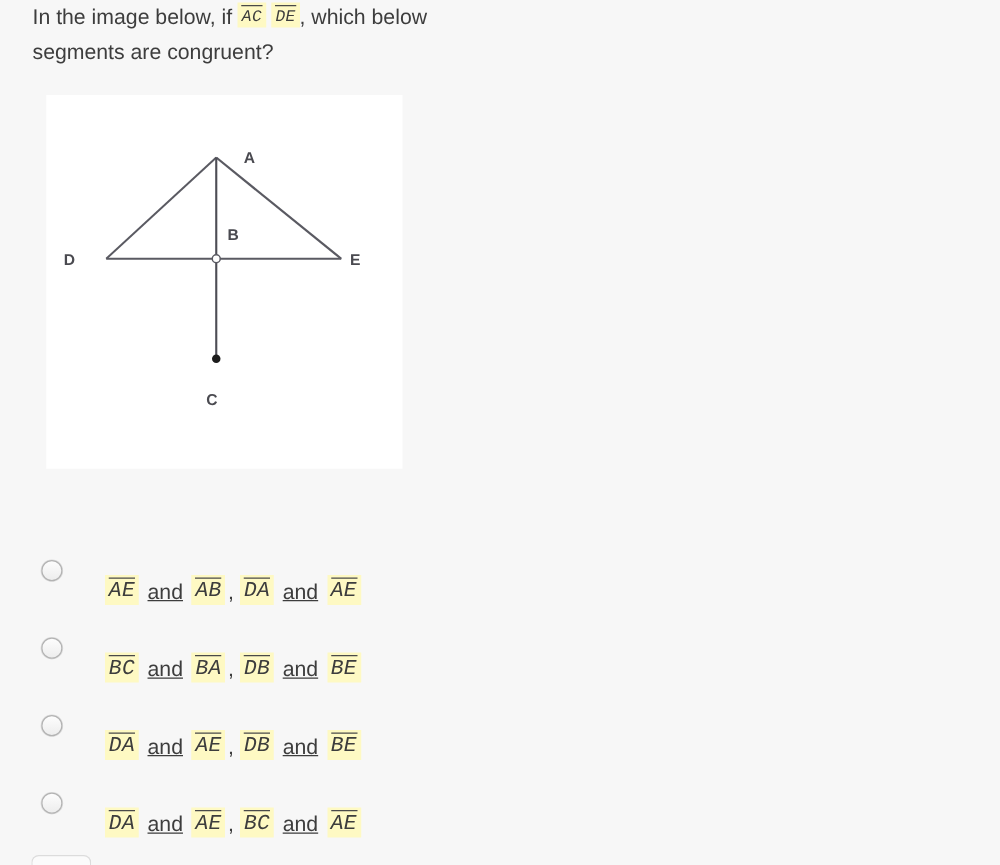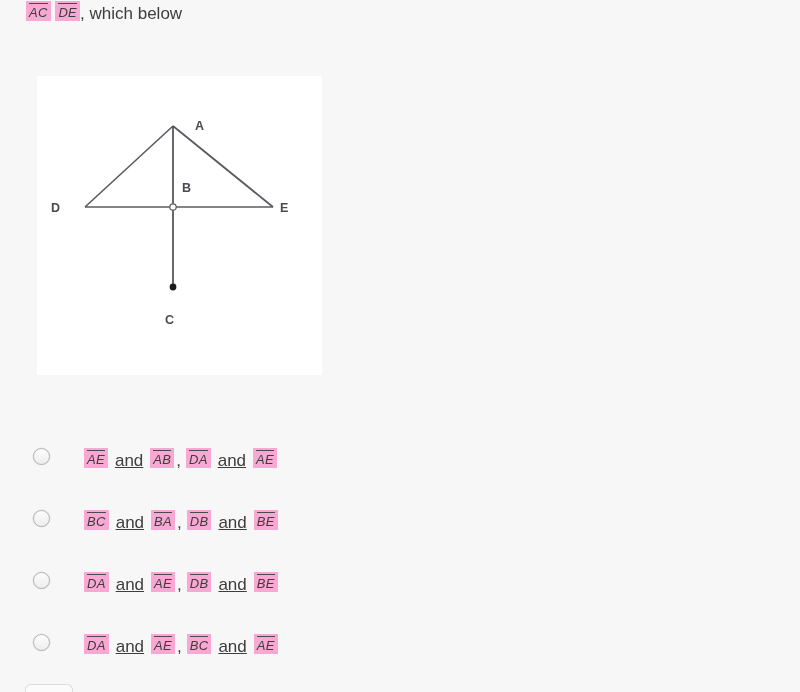--- a/index.html
+++ b/index.html
@@ -26,27 +26,27 @@
     width: 748px;
     font-size: 17px;
     line-height: 28px;
     color: #3d3d3d;
   }
   #question-stem .ln { display: block; white-space: nowrap; }
 
   
   .seg {
     display: inline-block;
-    font-family: Liberation Sans, sans-serif;
+    font-family: Liberation Mono, monospace;
     font-style: italic;
     font-size: 13px;
     letter-spacing: .3px;
     line-height: 1;
     padding: 2px 3px 2px 3px;
-    background: #f9a8d4;
+    background: #fef9c3;
     vertical-align: 2px;
     position: relative;
   }
   .seg .bar {
     display: block;
     height: 1px;
     background: #4a4a4a;
     margin-bottom: 2px;
   }
   .seg .lbl { display: block; }
@@ -89,21 +89,21 @@
   }
   .option-text {
     position: absolute;
     left: 82px;
     top: 12px;
     font-size: 17px;
     line-height: 26px;
     color: #3d3d3d;
     white-space: nowrap;
   }
-  .option-text .seg { font-size: 13px; margin: 4px 2px; }
+  .option-text .seg { font-size: 17px; margin: 16px 2px; }
   .option-text .word { display: inline-block; margin: 0 5px; text-decoration: underline; }
   .option-text .comma { display: inline-block; margin-right: 3px; }
 
   
   #submit-button {
     position: absolute;
     left: 25px;
     top: 684px;
     width: 48px;
     height: 22px;
@@ -116,23 +116,24 @@
     font-size: 12px;
     color: #6e6e6e;
     text-align: center;
     line-height: 26px;
   }
 </style>
 </head>
 <body>
 
 <div id="question-stem">
-  <span class="ln">
+  <span class="ln"><span>In the image below, if</span>
     <span class="seg"><span class="bar"></span><span class="lbl">AC</span></span>
     <span class="seg"><span class="bar"></span><span class="lbl">DE</span></span><span>, which below</span></span>
+  <span class="ln">segments are congruent?</span>
 </div>
 
 <div id="figure-panel">
   <svg id="figure-svg" width="285" height="299" viewBox="0 0 285 299" xmlns="http://www.w3.org/2000/svg">
 
     <line x1="48" y1="131" x2="136" y2="50" stroke="#5a5a62" stroke-width="1.6"></line>
     <line x1="136" y1="50" x2="236" y2="131" stroke="#5a5a62" stroke-width="1.8"></line>
     <line x1="48" y1="131" x2="236" y2="131" stroke="#5a5a62" stroke-width="1.5"></line>
 
     <line x1="136" y1="50" x2="136" y2="211" stroke="#4d4d55" stroke-width="1.7"></line>

